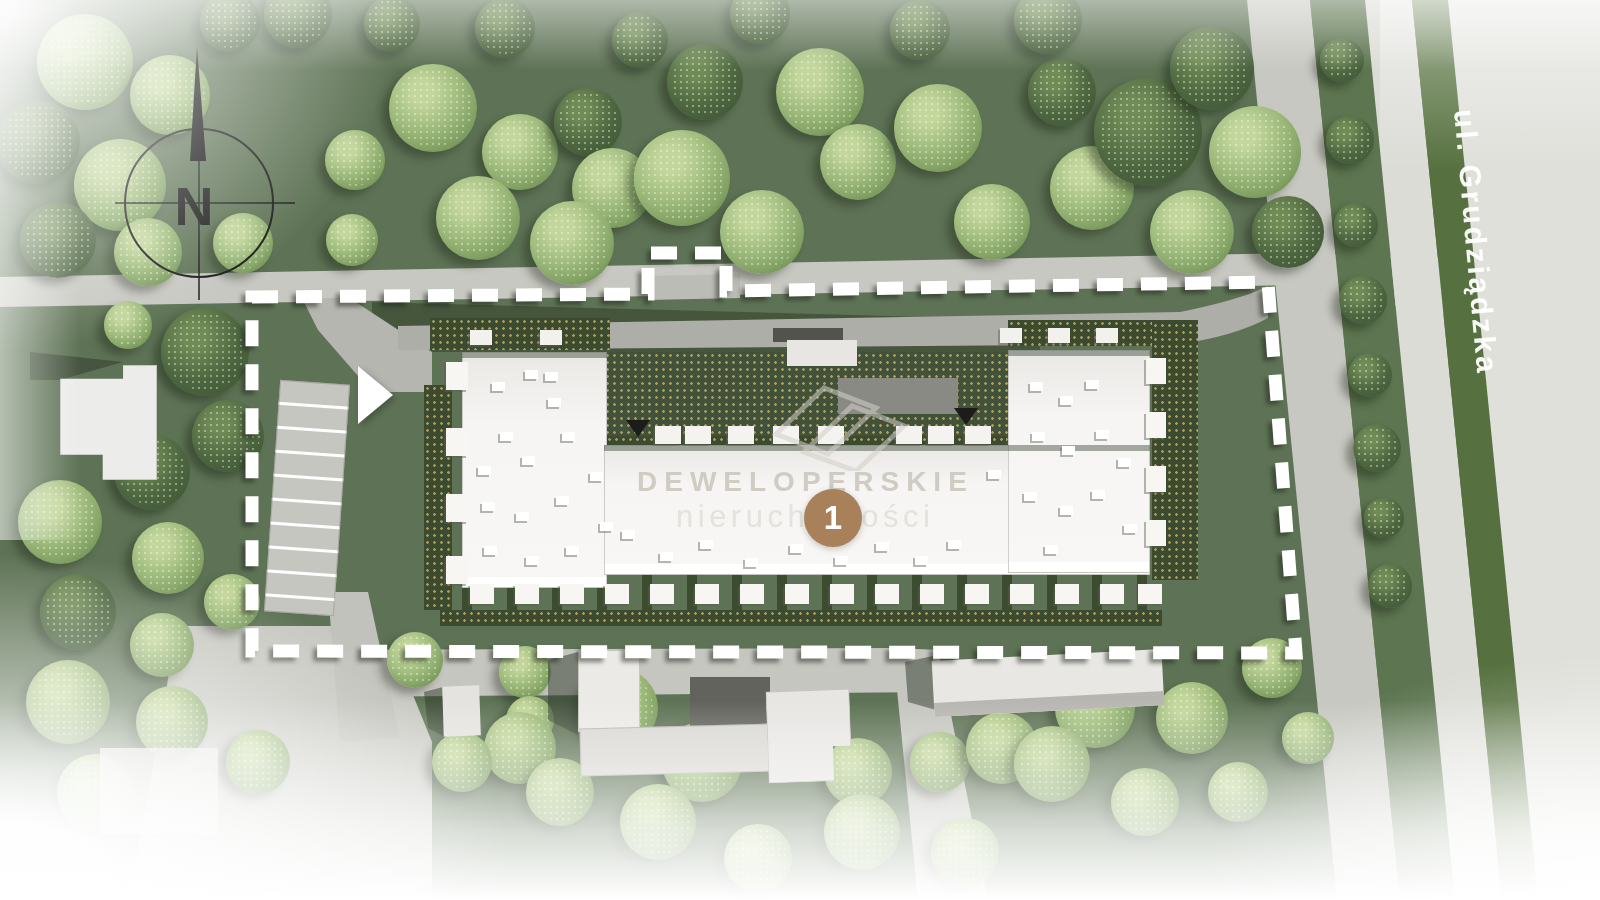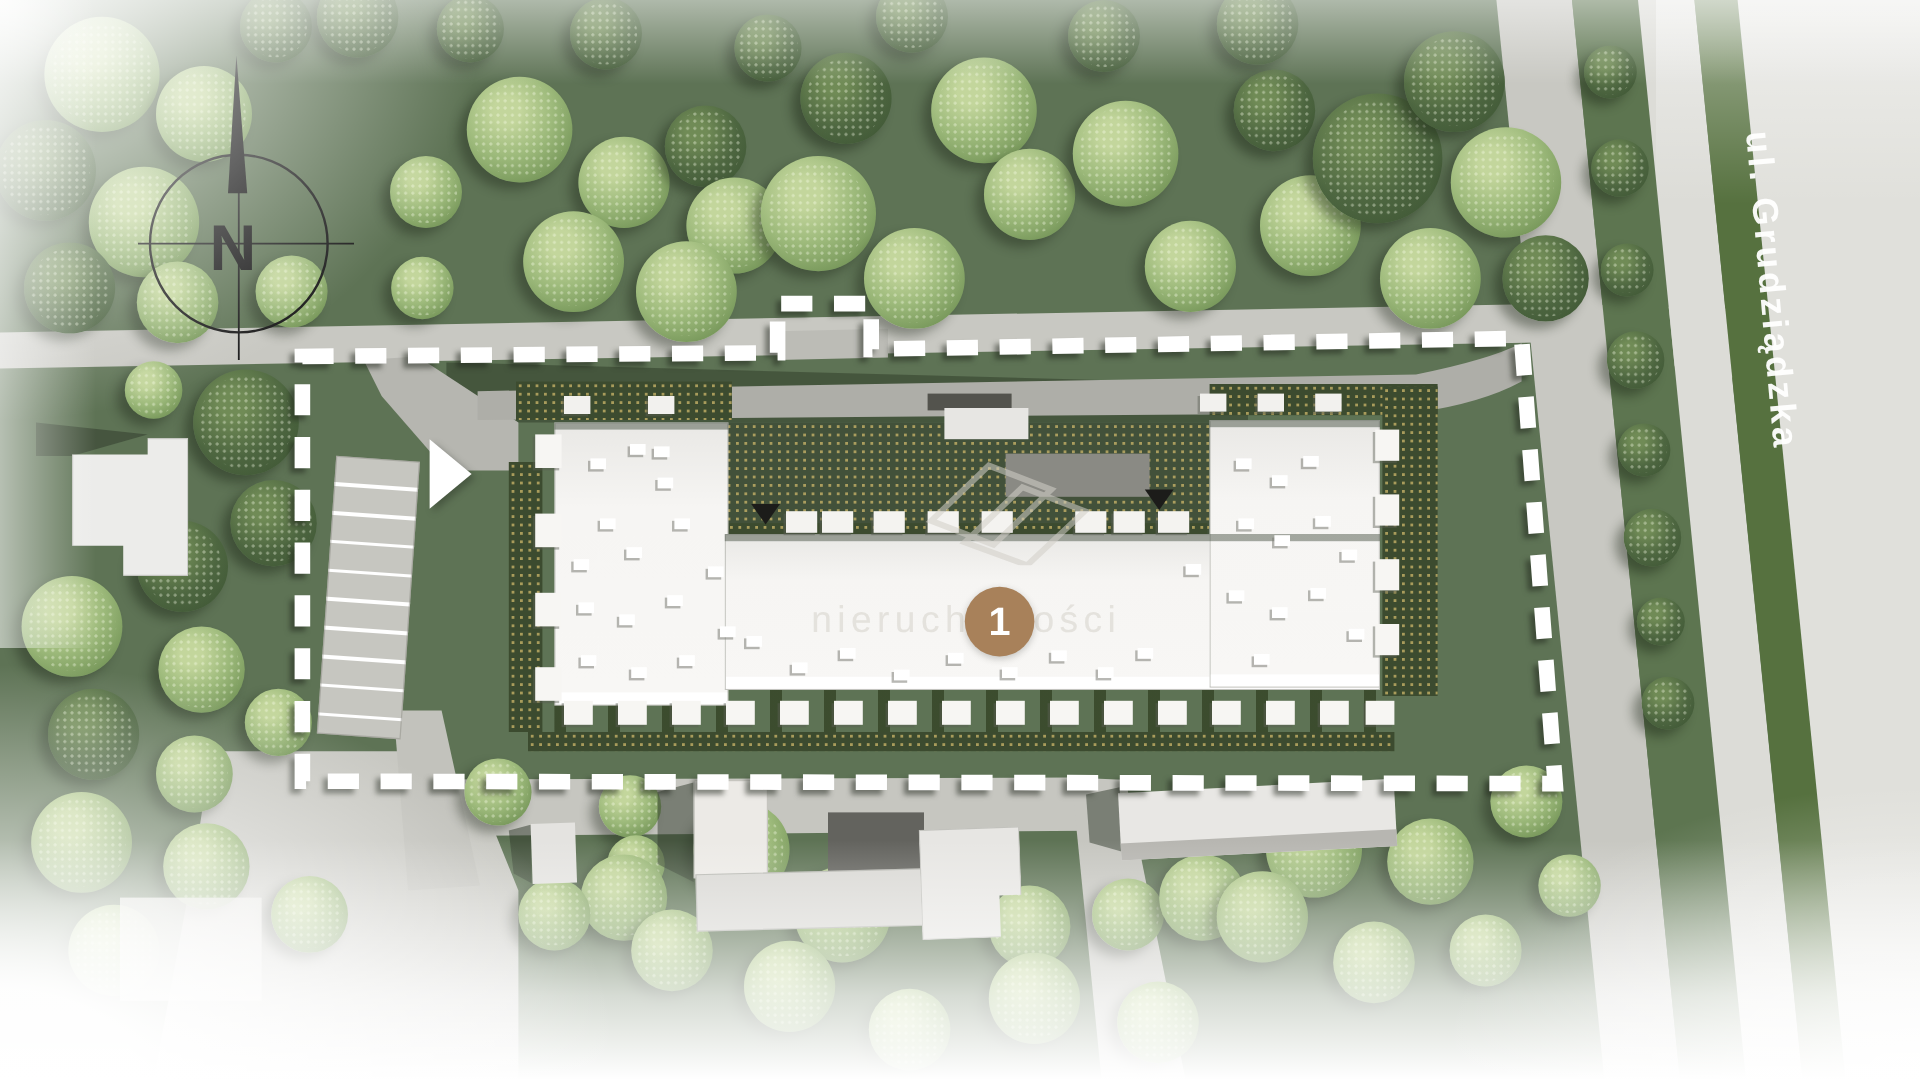--- a/index.html
+++ b/index.html
@@ -320,20 +320,21 @@
   <svg class="layer" viewBox="0 0 1600 900">
     <path d="M252,297 L648,294 L648,253 L726,253 L726,291 L1268,282 L1296,653 L252,651 Z" fill="none" stroke="#ffffff" stroke-width="13" stroke-dasharray="26 18" style="filter:drop-shadow(-4px 4px 2px rgba(30,35,25,.5));"></path>
   </svg>
 
   <div id="entrance-arrow"></div>
 
   <svg id="wm-logo" viewBox="0 0 150 95">
     <path d="M10,58 L58,12 L110,32 L62,78 Z" fill="none" stroke="#d2cfc8" stroke-width="5"></path>
     <path d="M38,76 L86,30 L138,50 L90,95 Z" fill="none" stroke="#d2cfc8" stroke-width="5"></path>
   </svg>
+  <div id="wm-brand">DEWELOPERSKIE</div>
   <div id="wm-sub">nieruchomości</div>
 
   <div id="marker-1">1</div>
 
   <svg style="left:105px;top:28px;" width="200" height="290" viewBox="0 0 200 290">
     <line x1="10" y1="175" x2="190" y2="175" stroke="#1c1c1c" stroke-width="1.5"></line>
     <line x1="94" y1="100" x2="94" y2="272" stroke="#1c1c1c" stroke-width="1.5"></line>
     <circle cx="94" cy="175" r="74" fill="none" stroke="#1c1c1c" stroke-width="2"></circle>
     <polygon points="92,18 101,133 85,133" fill="#0d0d0d"></polygon>
     <text x="89" y="197" text-anchor="middle" font-family="Liberation Sans, sans-serif" font-size="54" font-weight="bold" fill="#181818">N</text>

